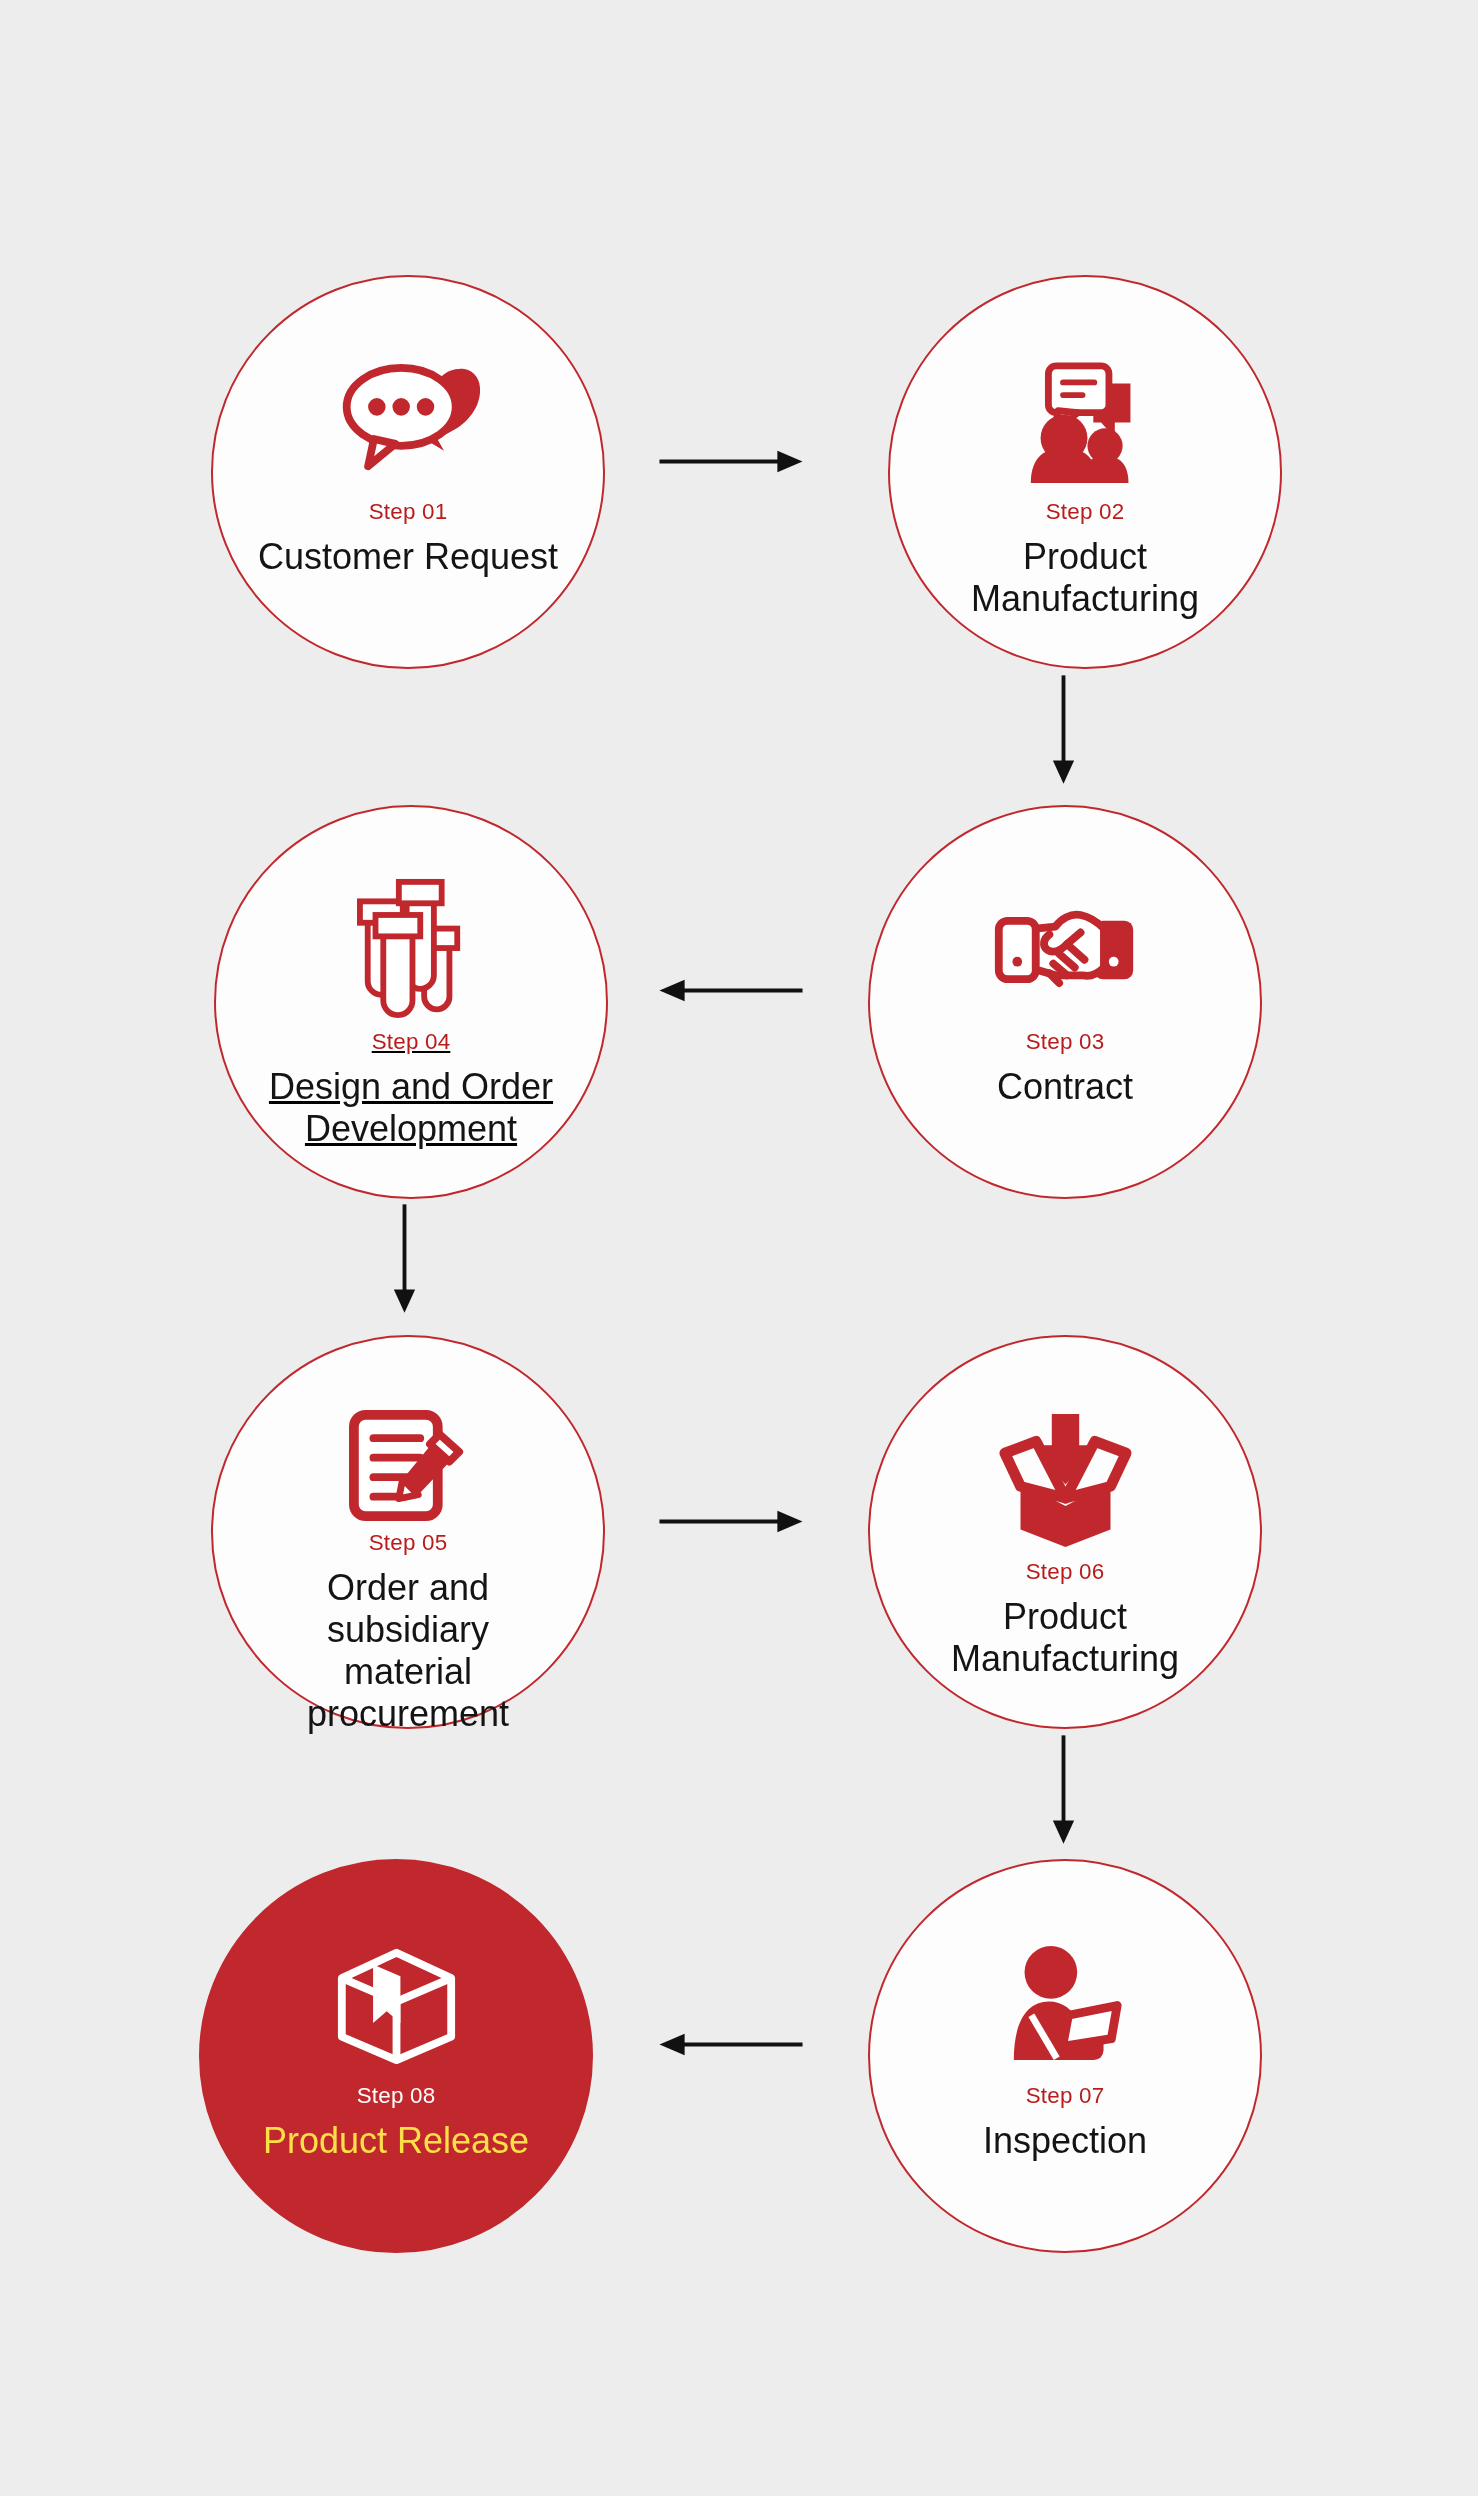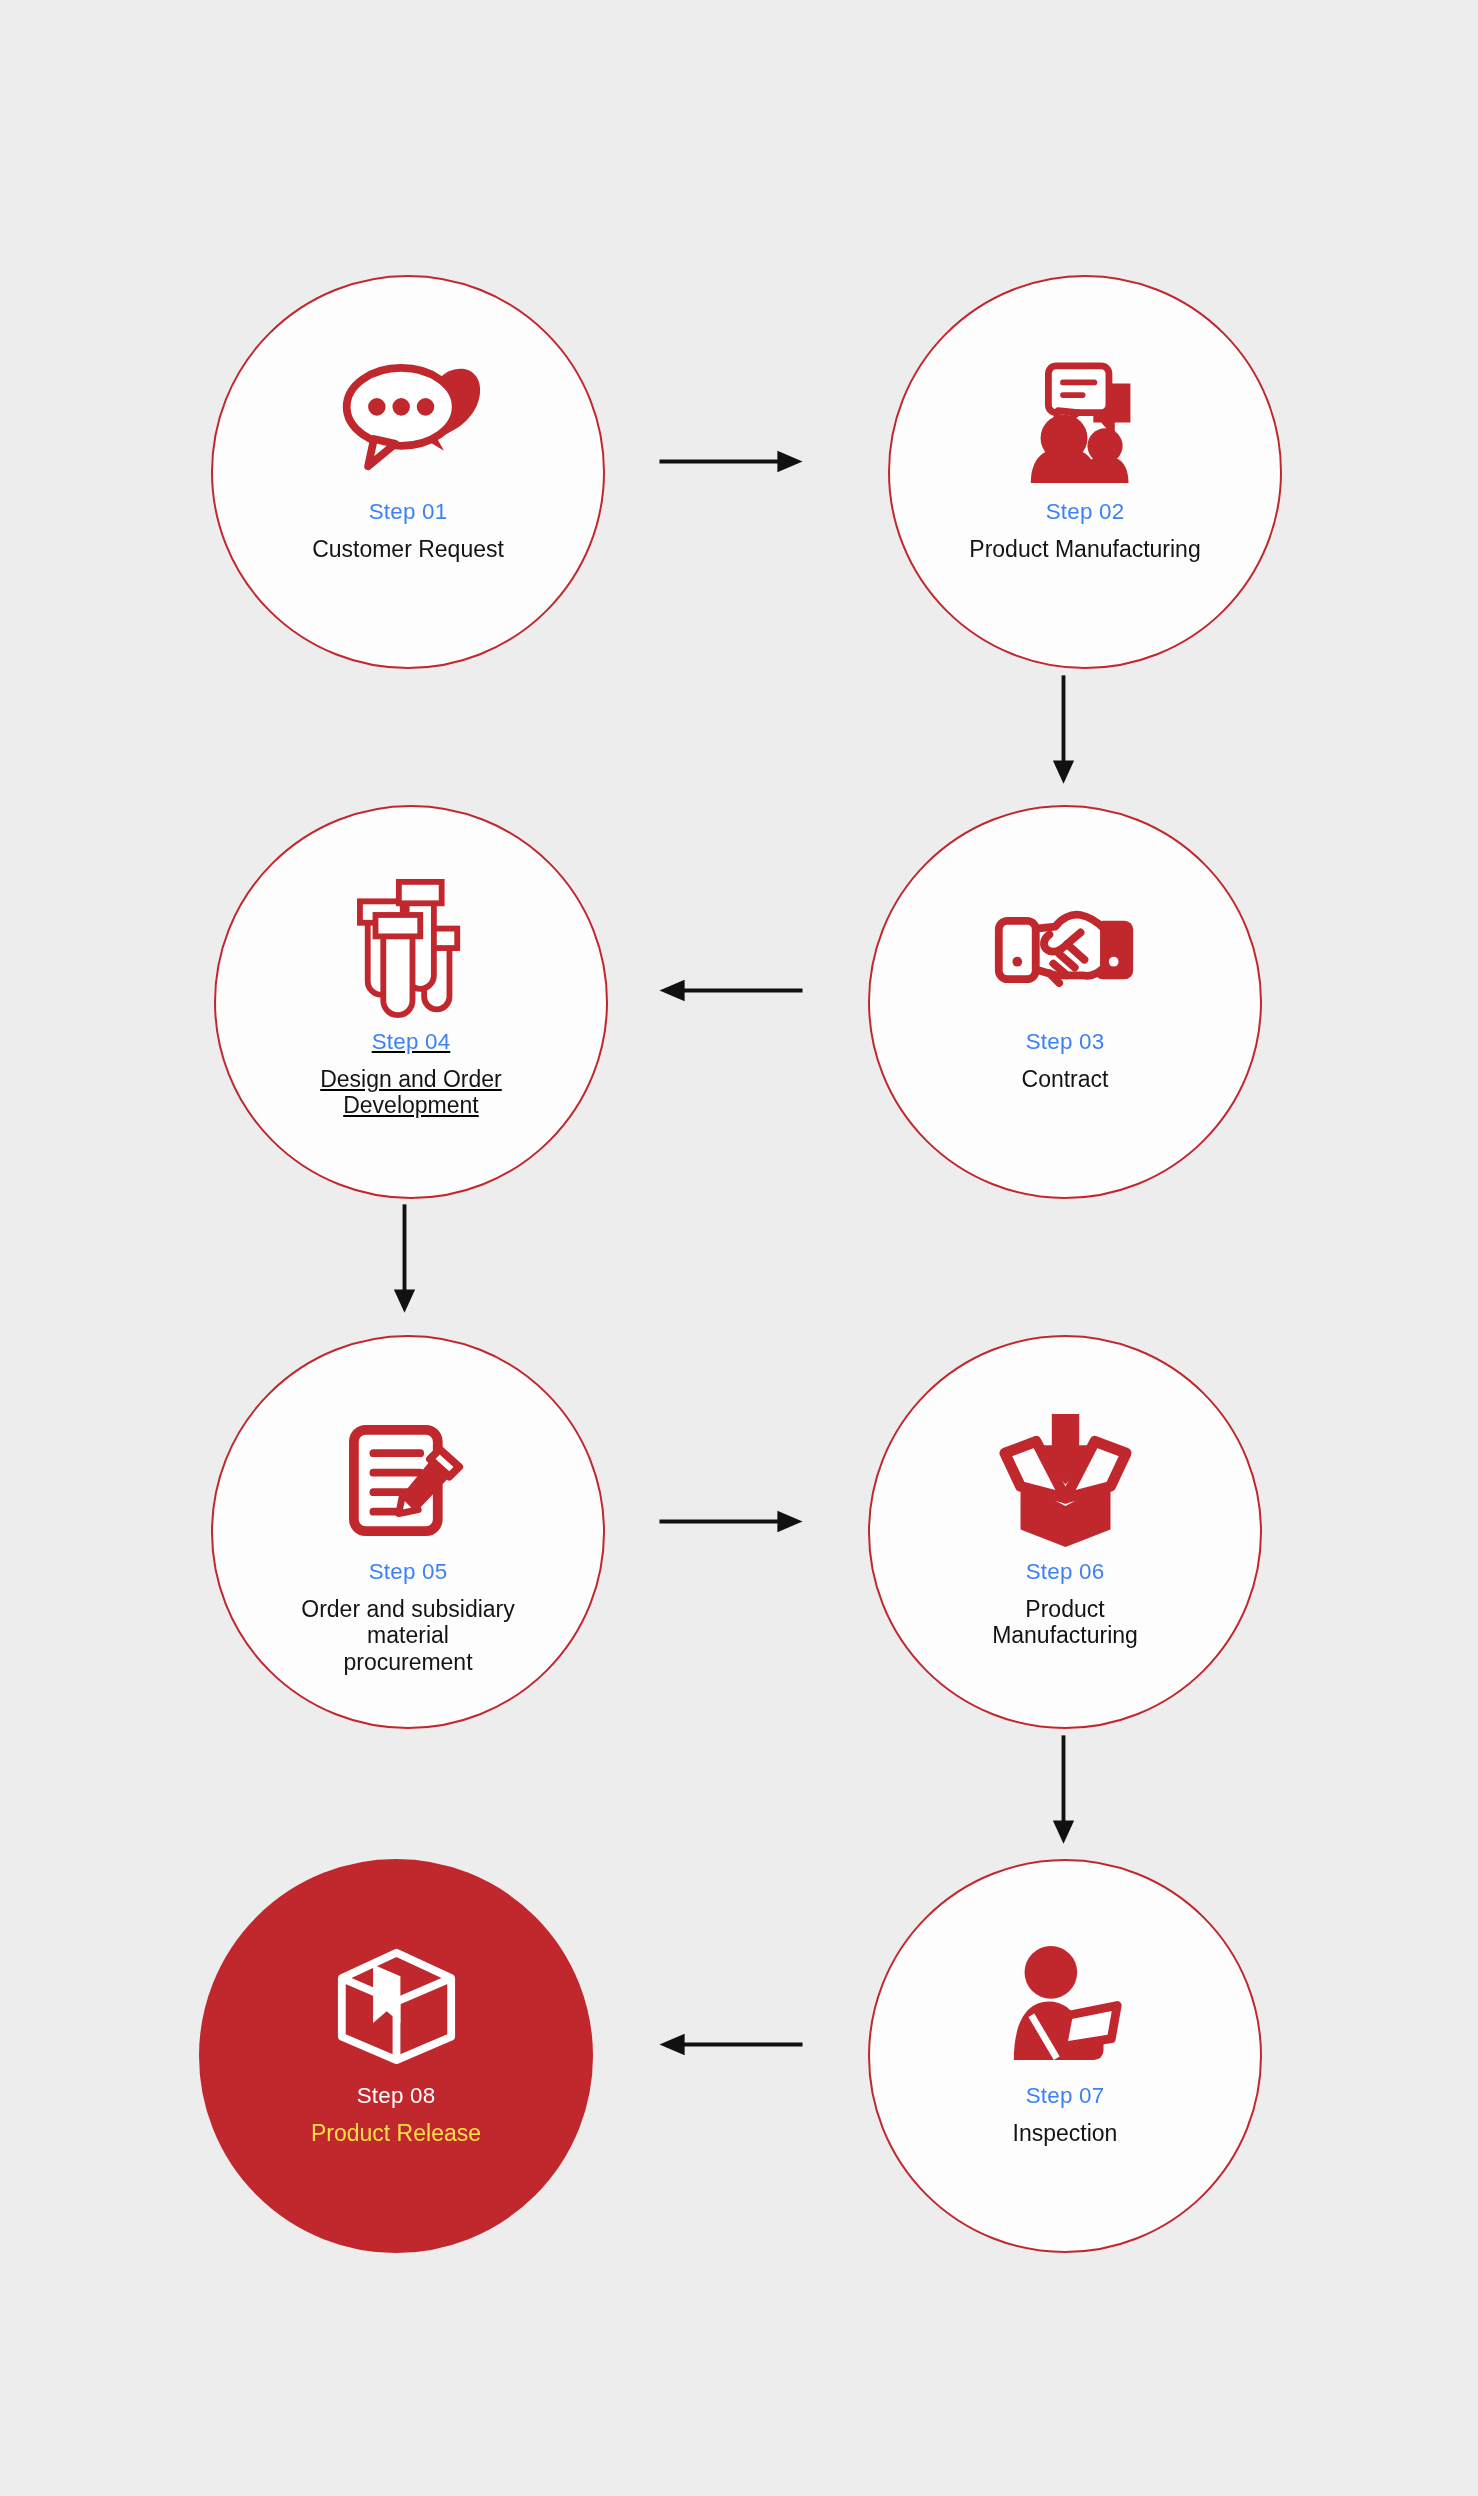--- a/index.html
+++ b/index.html
@@ -44,29 +44,29 @@
     height: 146px;
     margin-top: 70px;
     display: flex;
     align-items: center;
     justify-content: center;
   }
   .node-icon svg { display: block; }
 
   .node-step {
     font-size: 22.4px;
-    color: #3b82f6;
+    color: #b91c1c;
     letter-spacing: 0.2px;
     margin-top: 5.9px;
     line-height: 1.2;
   }
   .node.filled .node-step { color: #FFFFFF; }
 
   .node-title {
-    font-size: 23px;
+    font-size: 36px;
     color: #141414;
     text-align: center;
     line-height: 1.17;
     margin-top: 9.8px;
     padding: 0 33px;
     white-space: pre-line;
   }
   .node.filled .node-title { color: #fde047; }
 
   

